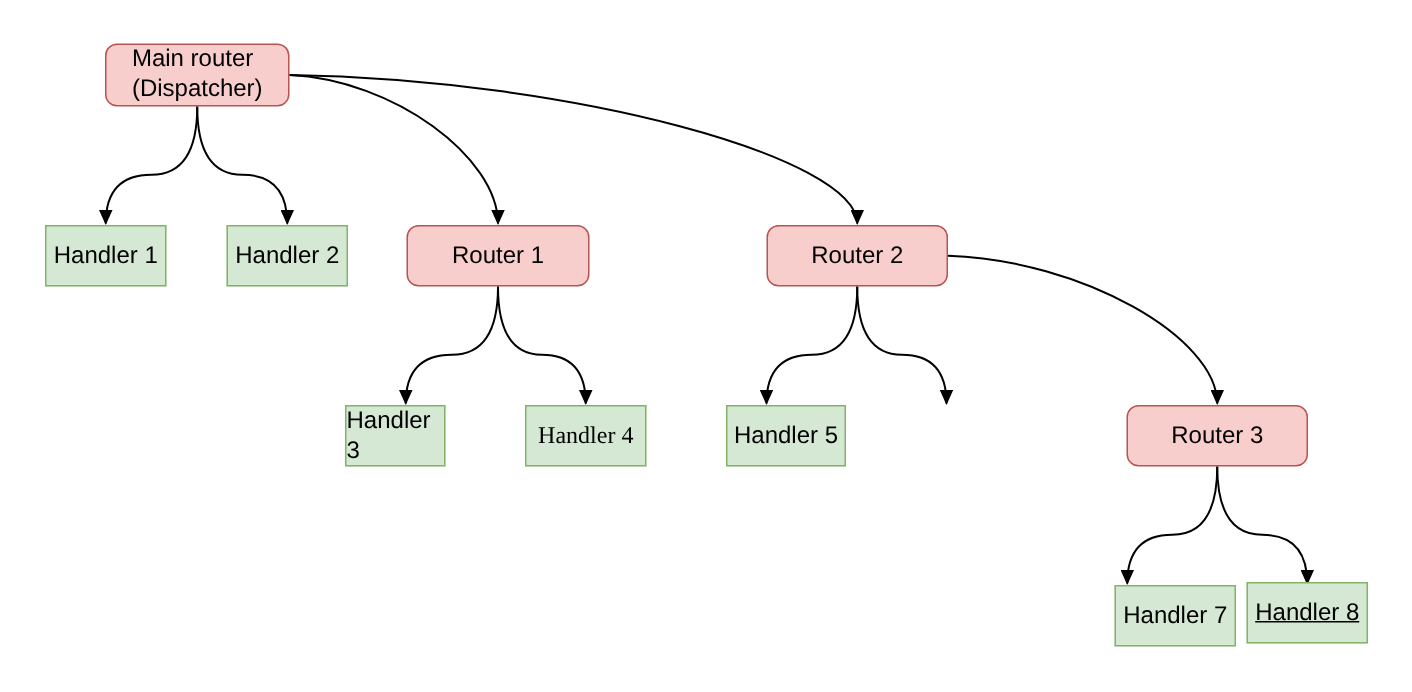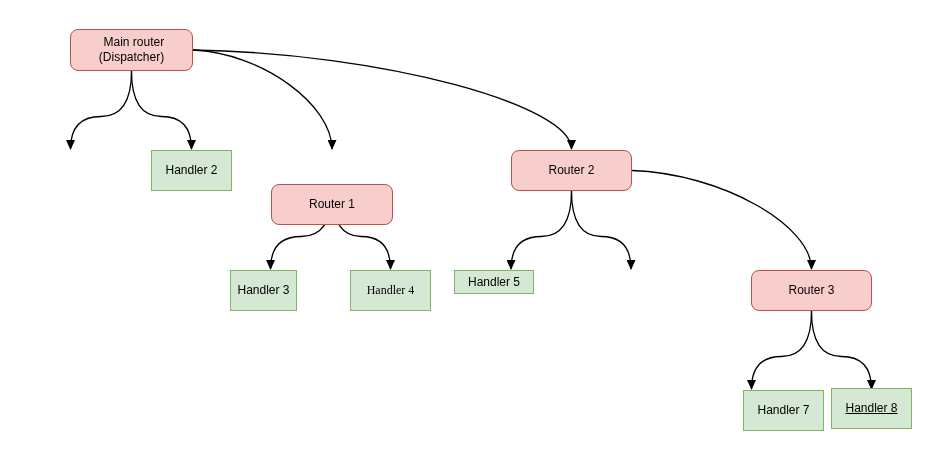--- a/index.html
+++ b/index.html
@@ -21,22 +21,22 @@
     fill: none;
     stroke: var(--edge-color, #000000);
     stroke-width: 1.3;
   }
   .node {
     position: absolute;
     box-sizing: border-box;
     display: flex;
     align-items: center;
     justify-content: center;
-    text-align: right;
-    font-size: 12px;
+    text-align: left;
+    font-size: 16px;
     line-height: 1.25;
     color: var(--text-color, #000000);
     white-space: pre-line;
   }
   .node.router {
     background: var(--router-fill, #f8cecc);
     border: 1px solid var(--router-border, #b85450);
     border-radius: 8px;
   }
   .node.handler {
@@ -62,22 +62,23 @@
       <path d="M 332 191 Q 332 236.5 361.25 236.5 Q 390.5 236.5 390.5 269" class="edge" marker-end="url(#arrow)"></path>
       <path d="M 571.5 191 Q 571.5 236.5 541.25 236.5 Q 511 236.5 511 269" class="edge" marker-end="url(#arrow)"></path>
       <path d="M 571.5 191 Q 571.5 236.5 601.25 236.5 Q 631 236.5 631 269" class="edge" marker-end="url(#arrow)"></path>
       <path d="M 632 170.5 C 721.75 173.5, 811.5 225.225, 811.5 269" class="edge" marker-end="url(#arrow)"></path>
       <path d="M 811.5 311 Q 811.5 356.5 781.5 356.5 Q 751.5 356.5 751.5 389" class="edge" marker-end="url(#arrow)"></path>
       <path d="M 811.5 311 Q 811.5 356.5 841.5 356.5 Q 871.5 356.5 871.5 389" class="edge" marker-end="url(#arrow)"></path>
     </svg>
 
   <div class="node router" style="left: 70px; top: 29px; width: 123px; height: 42px;">Main router
 (Dispatcher)</div>
+  <div class="node handler" style="left: 30px; top: 150px; width: 81px; height: 41px;">Handler 1</div>
   <div class="node handler" style="left: 151px; top: 150px; width: 81px; height: 41px;">Handler 2</div>
-  <div class="node router" style="left: 271px; top: 150px; width: 122px; height: 41px; margin-top: 34px;">Router 1</div>
+  <div class="node router" style="left: 271px; top: 150px; width: 122px; height: 41px;">Router 1</div>
   <div class="node router" style="left: 511px; top: 150px; width: 121px; height: 41px;">Router 2</div>
   <div class="node handler" style="left: 230px; top: 270px; width: 67px; height: 41px;">Handler 3</div>
   <div class="node handler" style="left: 350px; top: 270px; width: 81px; height: 41px; font-family: Liberation Serif, serif;">Handler 4</div>
-  <div class="node handler" style="left: 454px; top: 270px; width: 80px; height: 24px;">Handler 5</div>
+  <div class="node handler" style="left: 484px; top: 270px; width: 80px; height: 41px;">Handler 5</div>
   <div class="node router" style="left: 751px; top: 270px; width: 121px; height: 41px;">Router 3</div>
   <div class="node handler" style="left: 711px; top: 390px; width: 81px; height: 41px; margin-left: 32px;">Handler 7</div>
   <div class="node handler" style="left: 831px; top: 388px; width: 81px; height: 41px; text-decoration: underline;">Handler 8</div>
 </div>
 
 </body></html>

